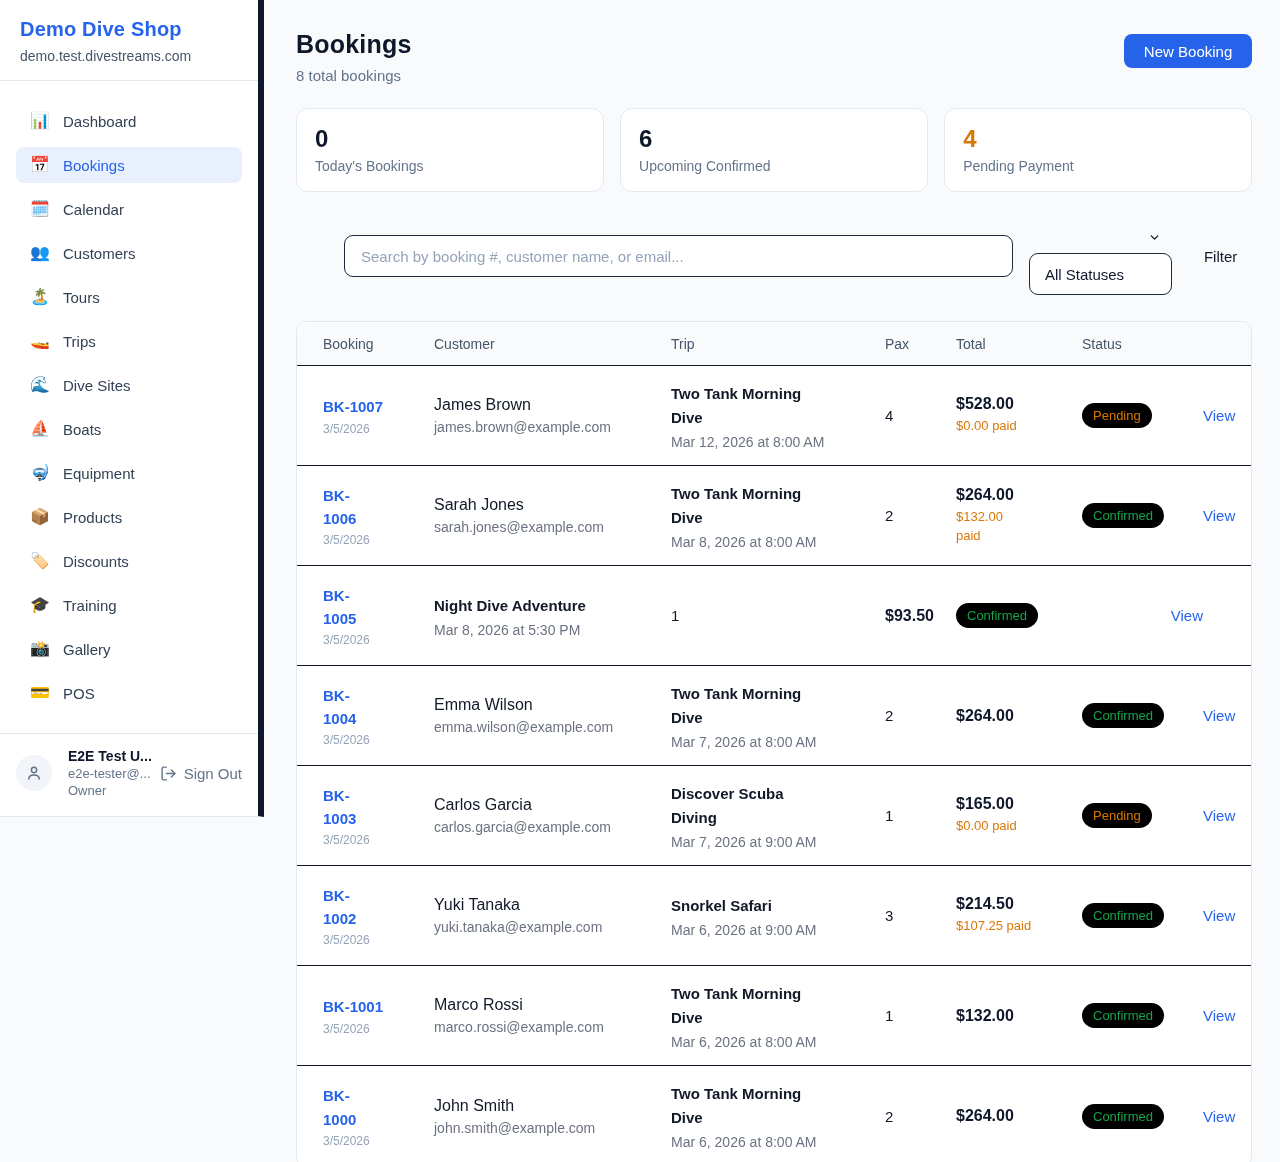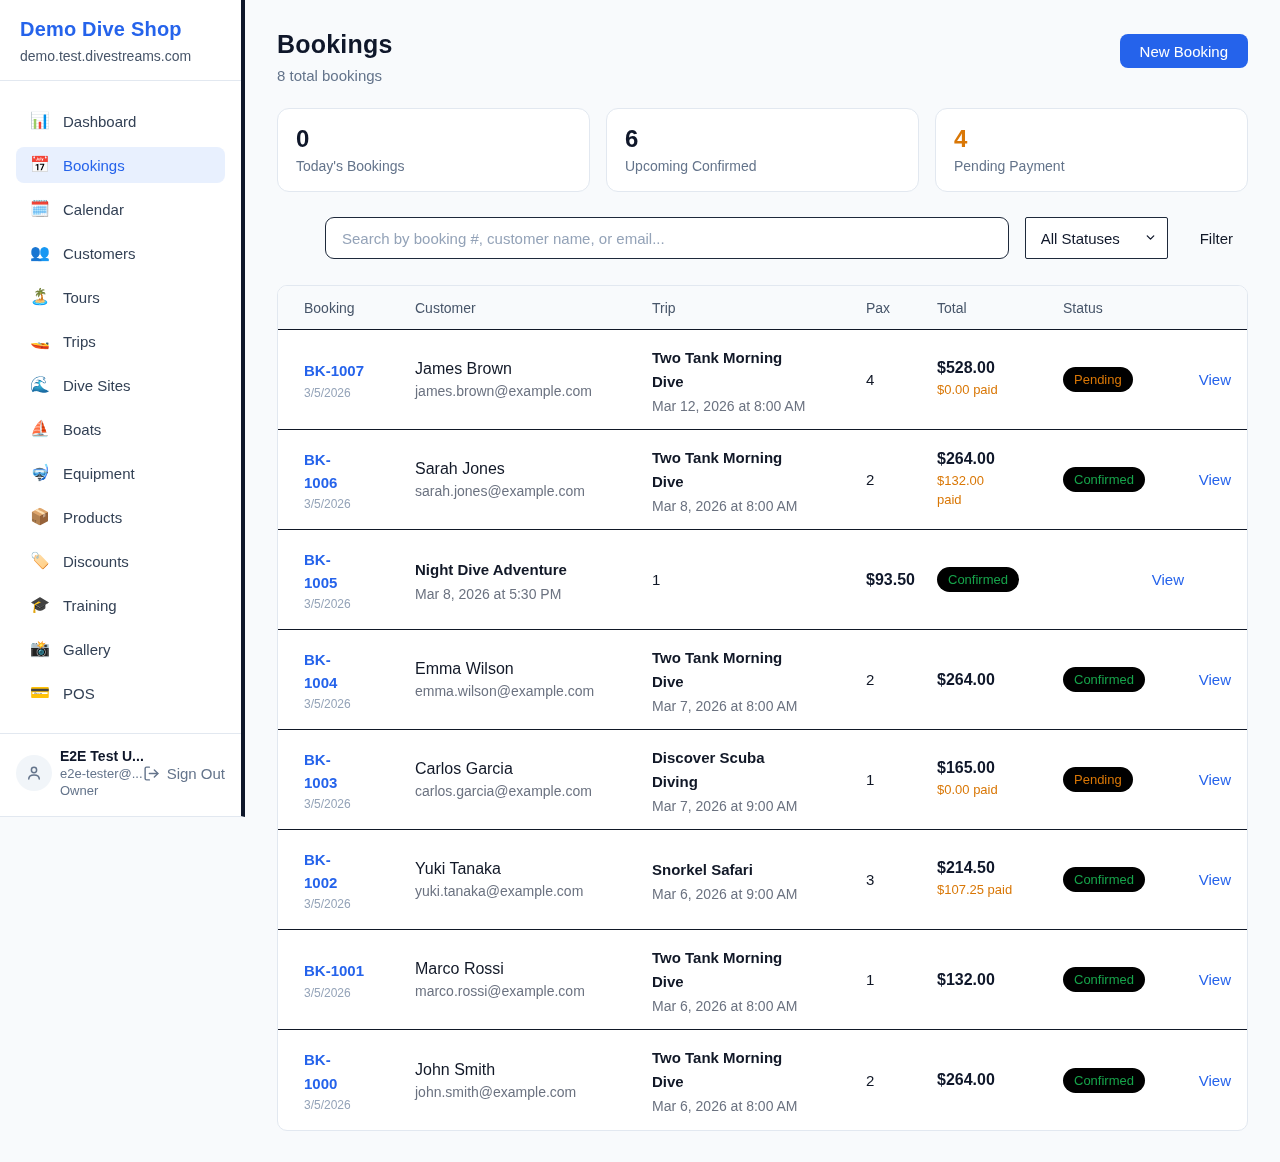--- a/index.html
+++ b/index.html
@@ -7,37 +7,37 @@
   body {
     font-family:"Liberation Sans", sans-serif;
     background:#f8fafc;
     color:#0f172a;
     overflow:hidden;
   }
   .app { display:flex; align-items:flex-start; width:1280px; }
 
   
   .sidebar {
-    width:245px; flex:none; background:#ffffff;
-    border-right:4px solid #0f172a; border-bottom:1px solid #e2e8f0;
+    width:264px; flex:none; background:#ffffff;
+    border-right:6px solid #0f172a; border-bottom:1px solid #e2e8f0;
   }
   .brand { padding:18px 20px 16px; border-bottom:1px solid #e2e8f0; }
   .brand-name { font-size:20px; font-weight:700; color:#2563eb; letter-spacing:.2px; }
   .brand-domain { margin-top:7px; font-size:14px; color:#475569; }
   .nav { padding:22px 0 14px; }
   .nav-item {
     display:flex; align-items:center; gap:12px;
     height:36px; margin:0 16px 8px; padding:0 13px;
     border-radius:8px; font-size:15px; color:#334155; cursor:pointer;
   }
   .nav-item .nav-icon { width:22px; font-size:16px; line-height:1; text-align:center; }
   .nav-item.active { background:#e8f0fe; color:#2563eb; font-weight:500; }
   .user {
     border-top:1px solid #e2e8f0; padding:14px 16px 18px;
-    display:flex; align-items:center; gap:8px;
+    display:flex; align-items:center; gap:16px;
   }
   .avatar {
     width:36px; height:36px; border-radius:50%; background:#f1f5f9; flex:none;
     display:flex; align-items:center; justify-content:center;
   }
   .user-meta { flex:1; min-width:0; }
   .user-name { font-size:14px; font-weight:700; color:#0f172a; white-space:nowrap; }
   .user-email { font-size:13px; color:#64748b; margin-top:2px; white-space:nowrap; }
   .user-role { font-size:13px; color:#64748b; margin-top:2px; }
   .signout {
@@ -67,23 +67,24 @@
 
   .filters { display:flex; align-items:center; margin-top:25px; }
   .search-input {
     flex:1; height:42px; border:1px solid #1e293b; border-radius:9px;
     background:#fff; padding:0 16px; font-family:inherit; font-size:15px; color:#0f172a;margin-left:48px;
   }
   .search-input::placeholder { color:#94a3b8; }
   .select-wrap { position:relative; margin-left:16px; }
   .status-select {
     appearance:none; -webkit-appearance:none;
-    height:42px; width:143px; border:1px solid #1e293b; border-radius:2px;
+    height:42px; width:143px; border:1px solid #1e293b; border-radius:9px;
     background:#fff; padding:0 30px 0 15px; font-family:inherit; font-size:15px; color:#0f172a;
     cursor:pointer;
+    margin-top:36px;
   }
   .select-chevron { position:absolute; right:11px; top:14px; pointer-events:none; }
   .filter-btn {
     margin-left:17px; background:none; border:none; font-family:inherit;
     font-size:15px; font-weight:500; color:#111827; cursor:pointer; padding:0 15px;
   }
 
   
   .table {
     margin-top:26px; background:#fff; border:1px solid #e2e8f0;

